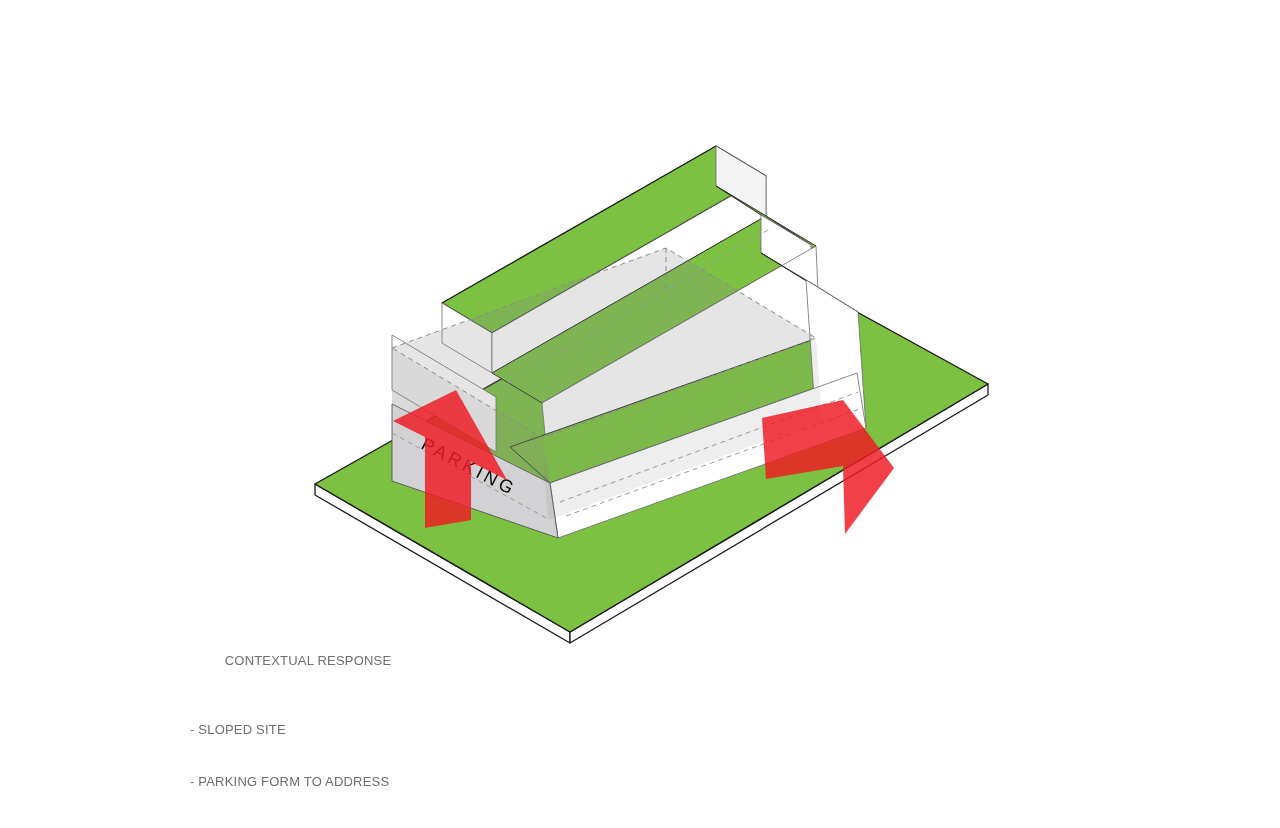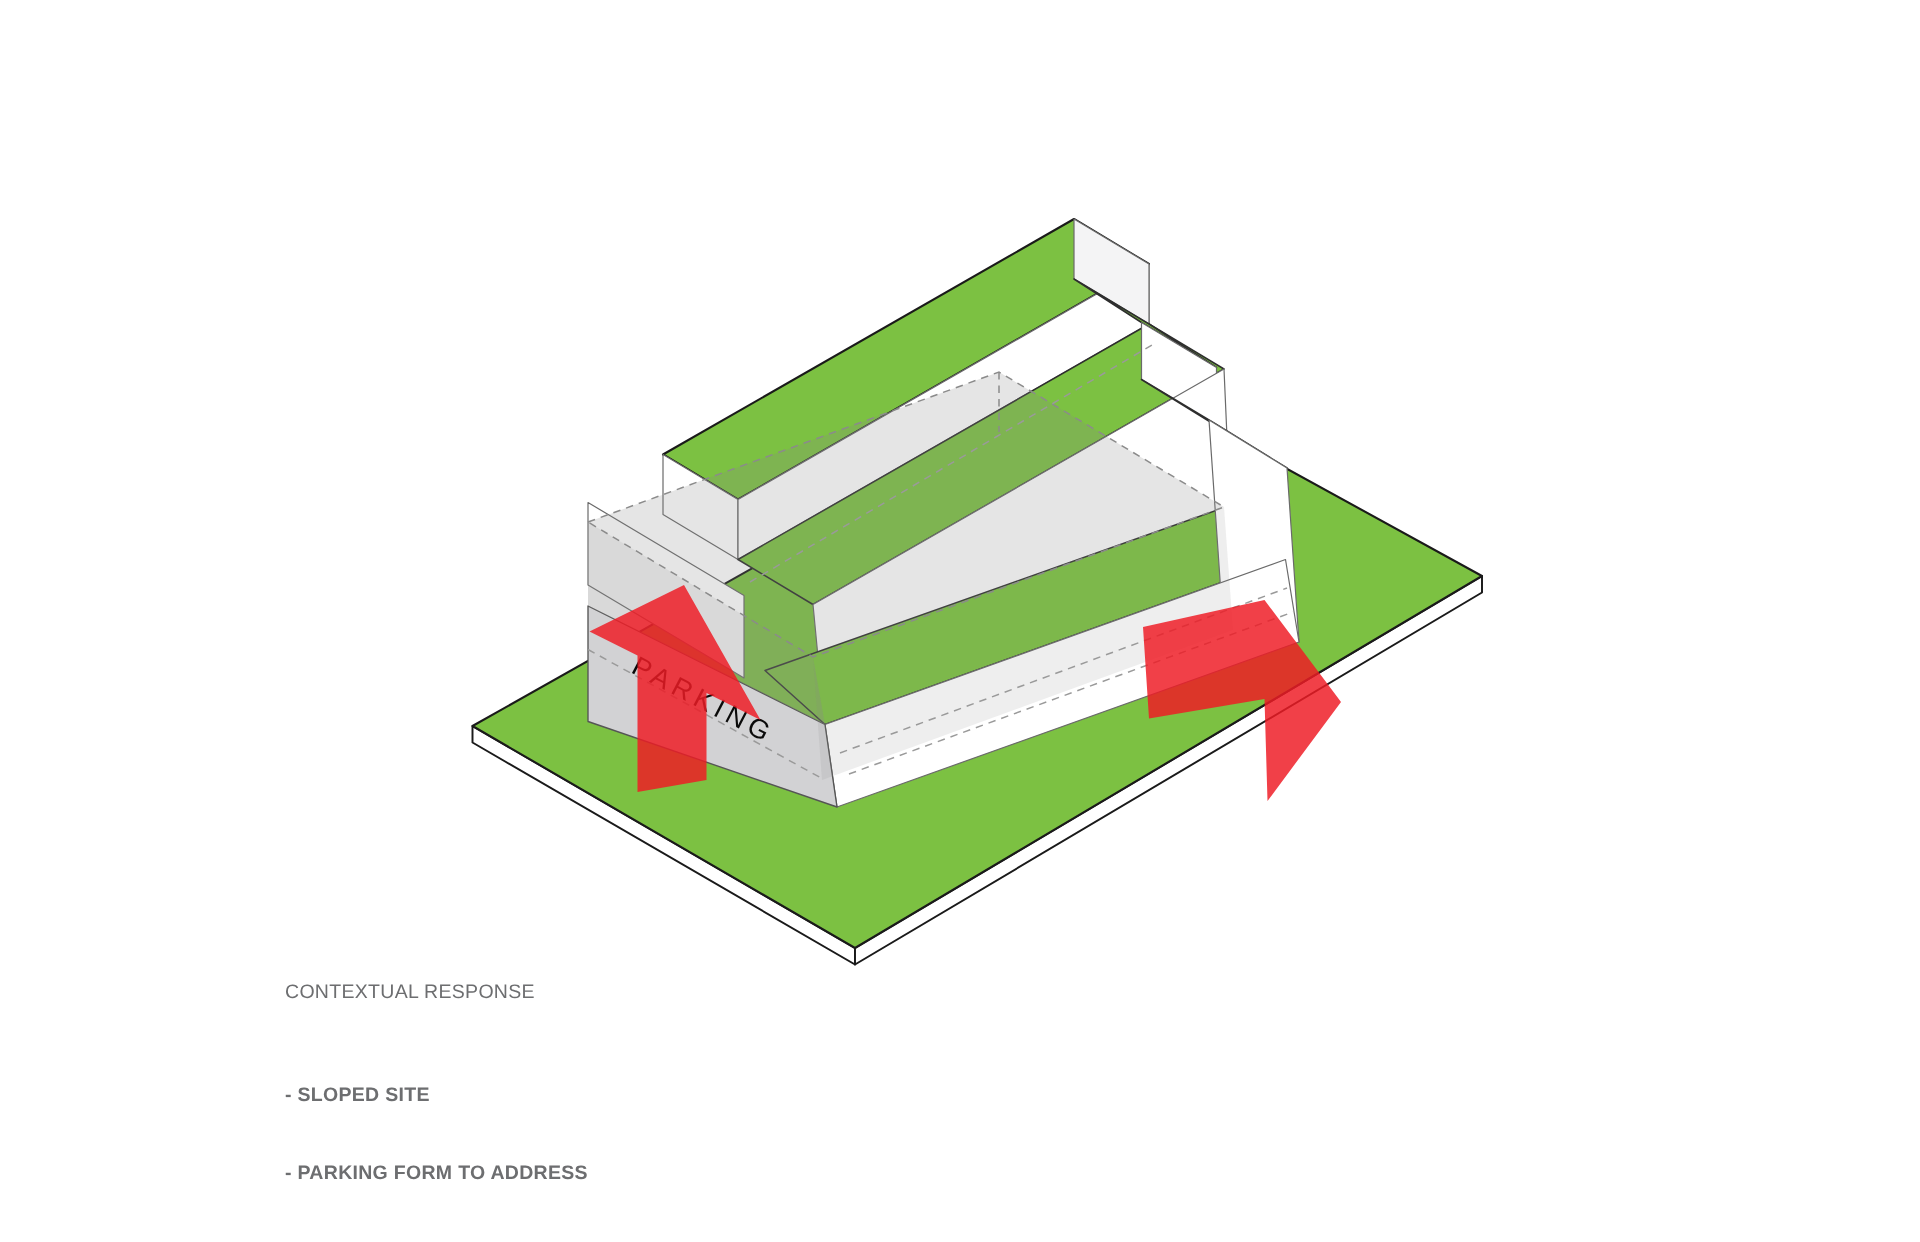--- a/index.html
+++ b/index.html
@@ -29,22 +29,22 @@
   }
 
   
   .caption{
     position:absolute;left:190px;top:617px;
     color:var(--text-gray);
     font-size:13px;line-height:17.4px;
     letter-spacing:.2px;
     white-space:pre;
   }
-  .caption .title{margin:0 0 17px 0;}
-  .caption .line{margin:0;font-weight:bold;}
+  .caption .title{margin:0 0 17px 0;text-align:center;}
+  .caption .line{margin:0;}
 </style>
 </head>
 <body>
 
 <div id="canvas">
 
   <svg id="scene" width="1280" height="828" viewBox="0 0 1280 828">
 
     <g>
       <polygon class="slab" points="315,484 570,632 570,643 315,495"></polygon>

